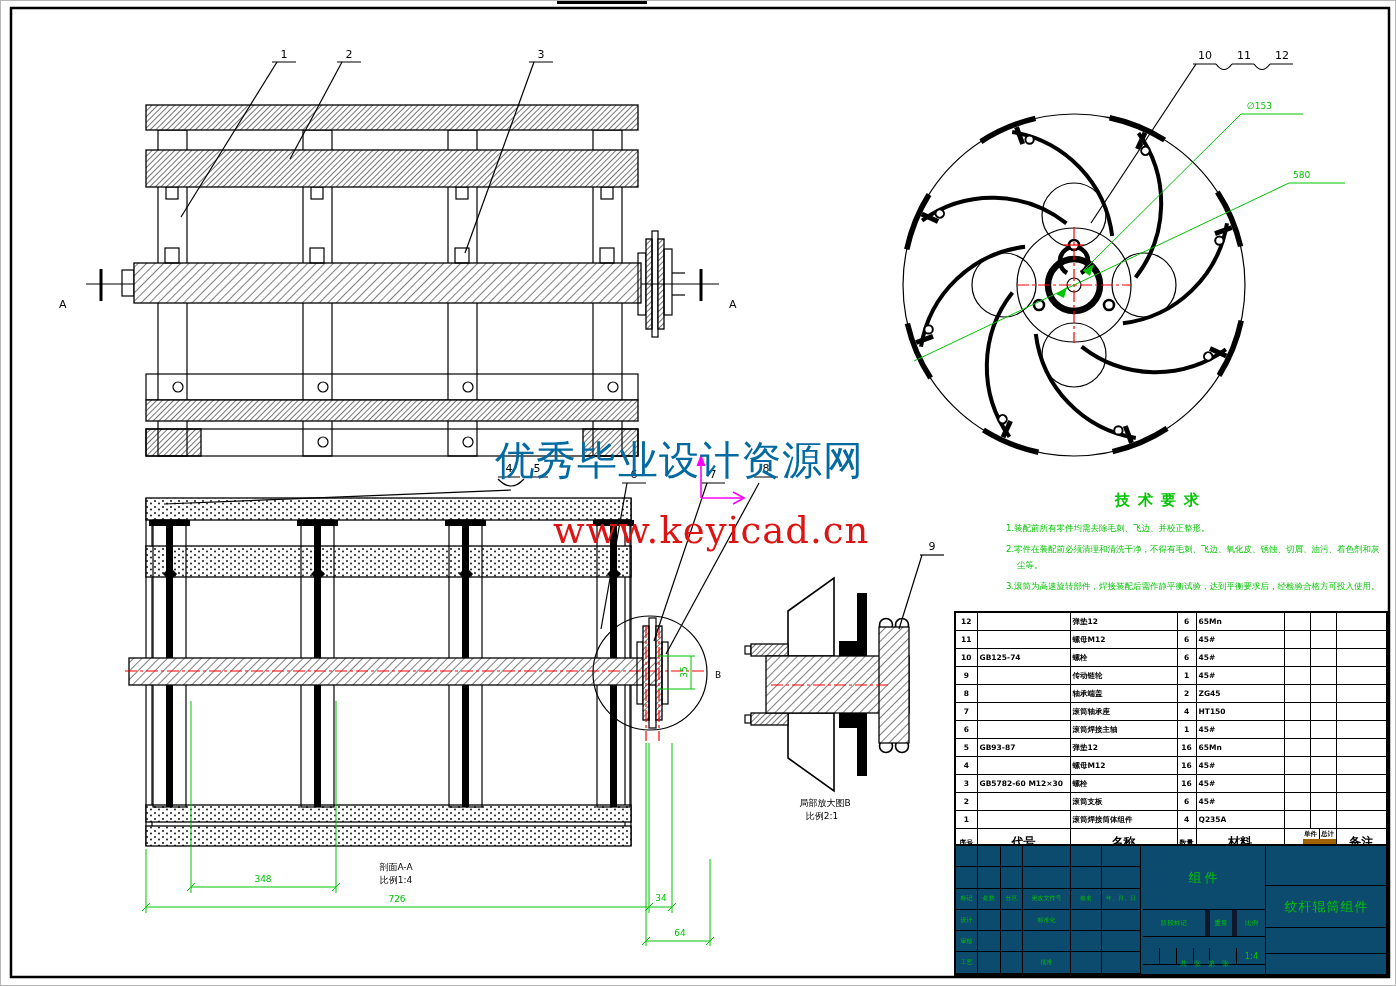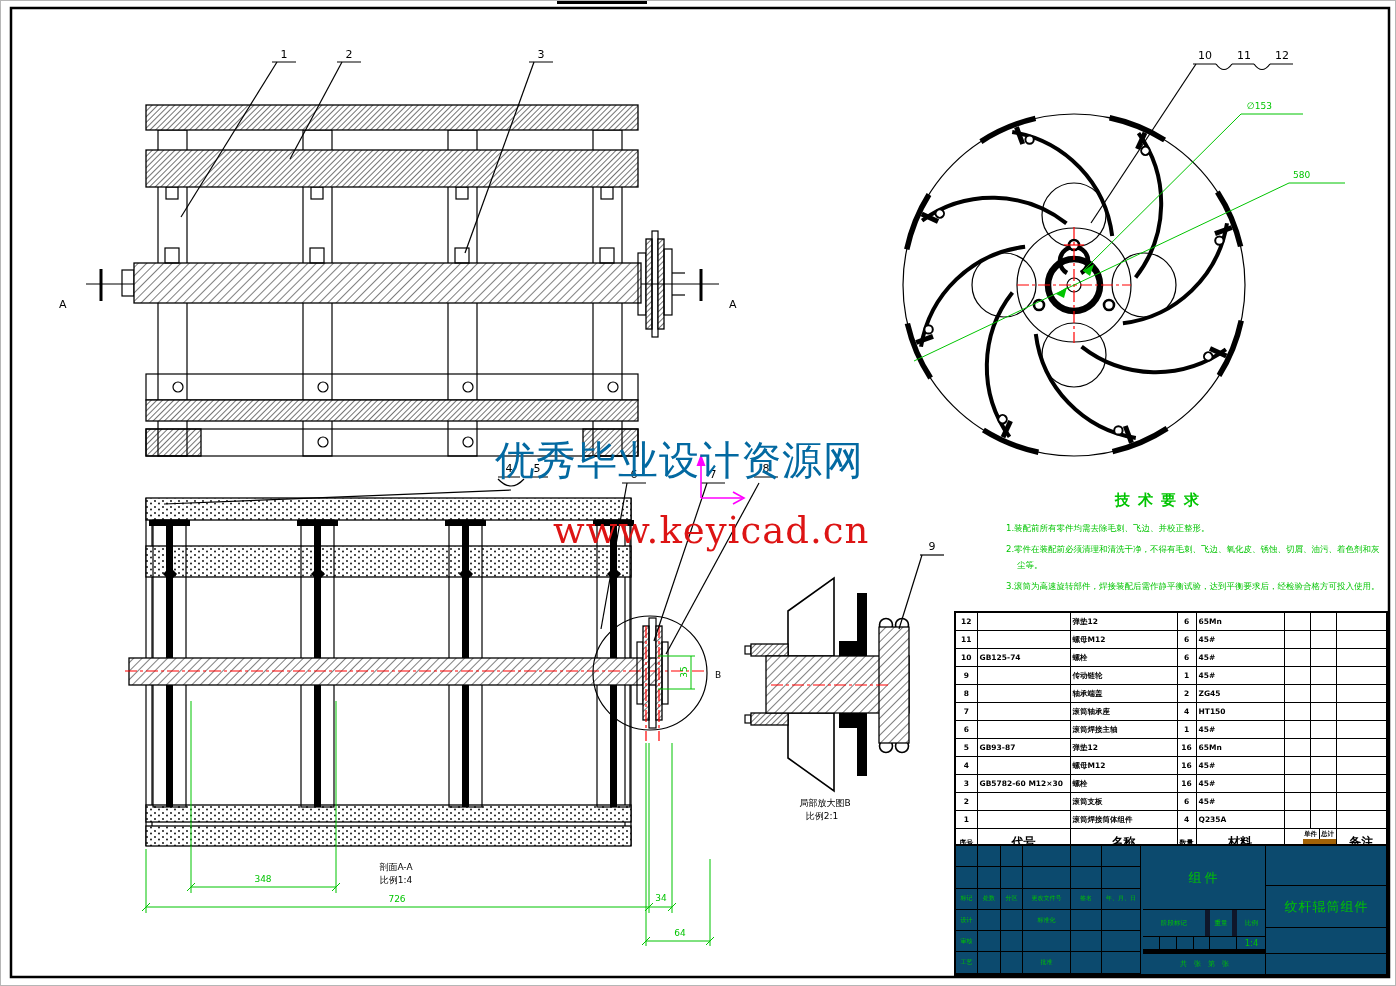--- a/index.html
+++ b/index.html
@@ -49,21 +49,21 @@
           box-sizing:border-box;background:#0c4a6e;color:#00c400;}
   .tb-left{position:absolute;left:0;top:0;width:187px;height:128px;display:grid;
            grid-template-columns:22px 23px 22px 48px 31px 39px;grid-auto-rows:21.3px;}
   .tb-left .tc{border-right:1px solid #000;border-bottom:1px solid #000;font-size:6px;
                display:flex;align-items:center;justify-content:center;overflow:hidden;white-space:nowrap;}
   .tb-mid{position:absolute;left:187px;top:0;width:123px;height:128px;border-right:1px solid #000;box-sizing:border-box;}
   .tb-box-type{position:absolute;left:0;top:0;width:123px;height:64px;border-bottom:1px solid #000;box-sizing:border-box;
                display:flex;align-items:center;justify-content:center;font-size:13px;letter-spacing:3px;}
   .tb-row2{position:absolute;left:0;top:64px;width:123px;height:27px;display:flex;box-sizing:border-box;border-bottom:1px solid #000;}
   .tb-row2 div{border-right:5px solid #0f172a;display:flex;align-items:center;justify-content:center;font-size:6.5px;box-sizing:border-box;}
-  .tb-row3{position:absolute;left:0;top:91px;width:123px;height:17px;display:flex;box-sizing:border-box;border-bottom:5px solid #000000;}
+  .tb-row3{position:absolute;left:0;top:102px;width:123px;height:17px;display:flex;box-sizing:border-box;border-bottom:1px solid #000000;}
   .tb-row3 div{border-right:1px solid #000;box-sizing:border-box;display:flex;align-items:center;justify-content:center;font-size:8.5px;}
   .tb-row4{position:absolute;left:0;top:108px;width:123px;height:20px;display:flex;align-items:center;justify-content:center;font-size:7px;}
   .tb-right{position:absolute;left:310px;top:0;width:121px;height:128px;}
   .tb-r1{position:absolute;left:0;top:0;width:121px;height:40px;border-bottom:1px solid #000;box-sizing:border-box;}
   .tb-r2{position:absolute;left:0;top:40px;width:121px;height:42px;border-bottom:1px solid #000;box-sizing:border-box;
          display:flex;align-items:center;justify-content:center;font-size:13px;letter-spacing:1px;}
   .tb-r3{position:absolute;left:0;top:82px;width:121px;height:26px;border-bottom:1px solid #000;box-sizing:border-box;}
   .tb-r4{position:absolute;left:0;top:108px;width:121px;height:20px;}
 
   

